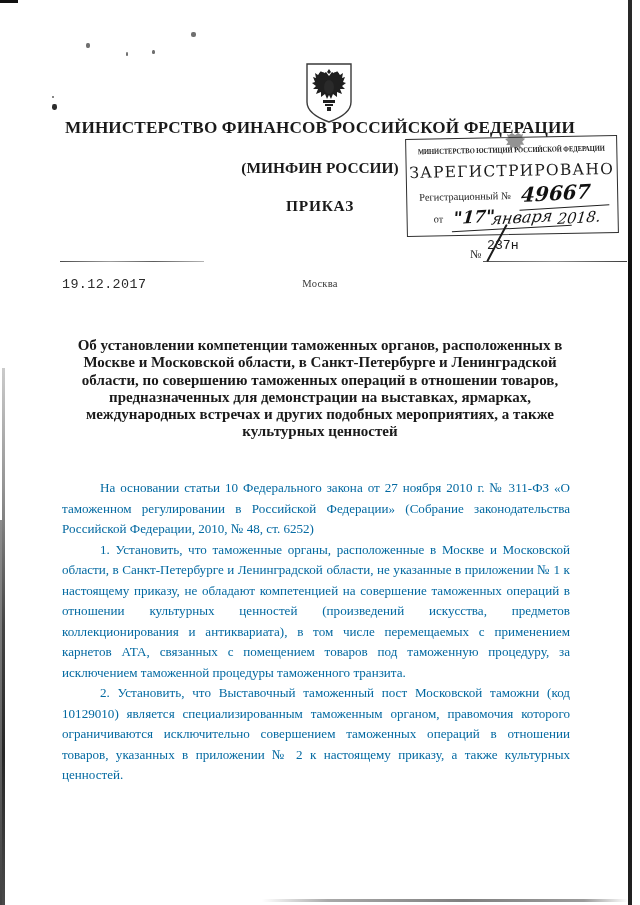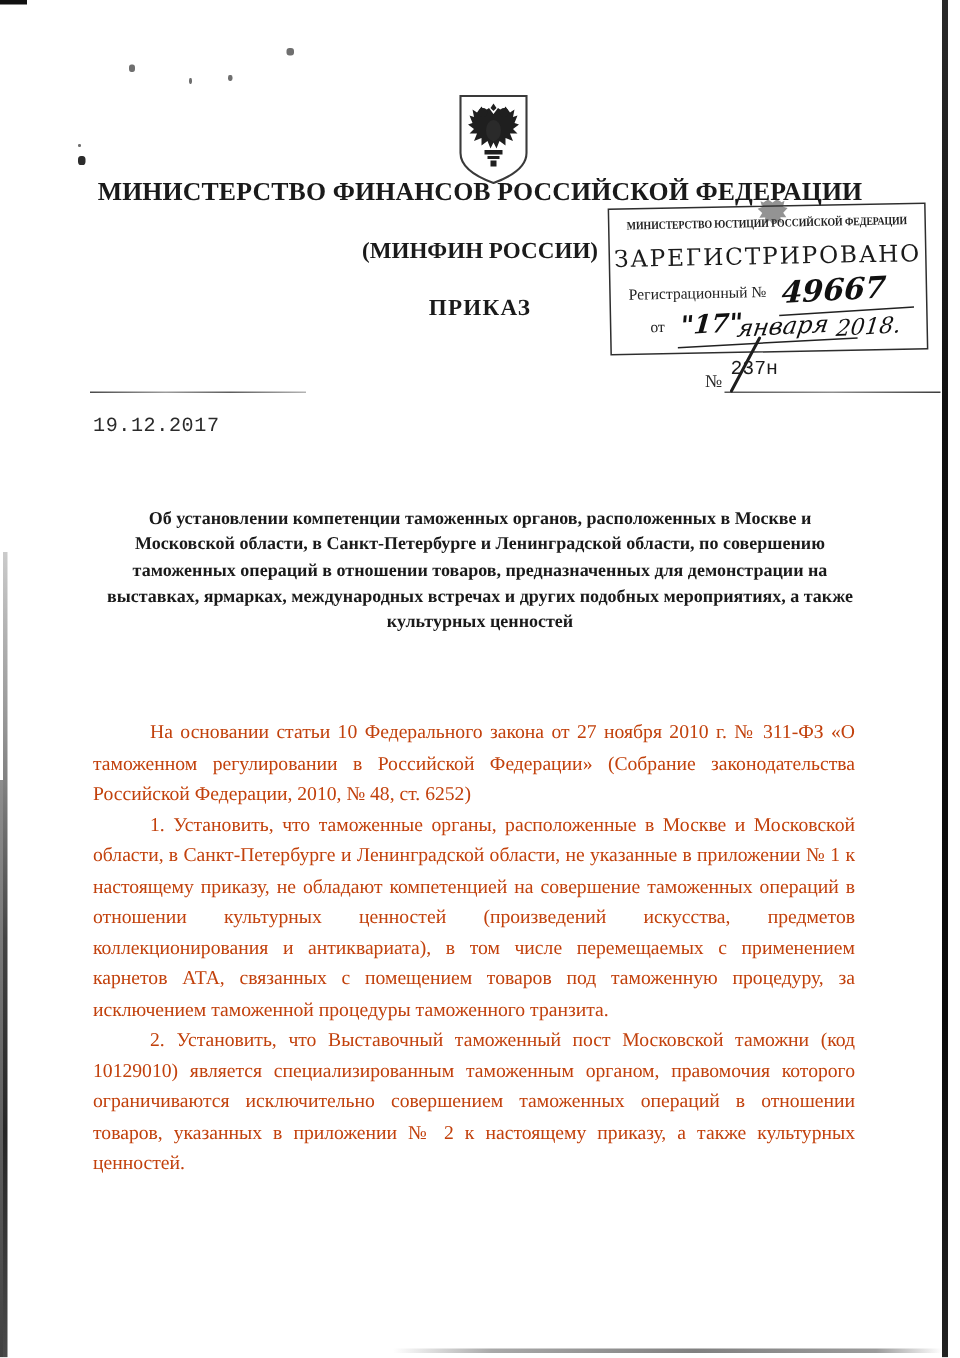--- a/index.html
+++ b/index.html
@@ -281,36 +281,36 @@
     border-radius: 2px;
   }
 
   
   .subject {
     position: absolute;
     left: 70px;
     top: 337px;
     width: 500px;
     text-align: center;
-    font-size: 12px;
+    font-size: 15px;
     font-weight: bold;
     line-height: 17.3px;
   }
 
   
   .body-block {
     position: absolute;
     left: 62px;
     top: 478px;
     width: 508px;
     font-size: 13.1px;
     line-height: 20.5px;
     text-align: justify;
     text-justify: inter-word;
-    color: #c2410c;
+    color: #0369a1;
   }
   .body-block p {
     margin: 0;
     text-indent: 38px;
   }
   .spaced {
     letter-spacing: 2.6px;
   }
 </style>
 </head>
@@ -348,20 +348,21 @@
 
   <div class="org-title">МИНИСТЕРСТВО ФИНАНСОВ РОССИЙСКОЙ ФЕДЕРАЦИИ</div>
   <div class="org-short">(МИНФИН РОССИИ)</div>
   <div class="doc-kind">ПРИКАЗ</div>
 
   <div class="doc-date">19.12.2017</div>
   <div class="doc-date-rule"></div>
   <div class="doc-number-label">№</div>
   <div class="doc-number-value">237н</div>
   <div class="doc-number-rule"></div>
+  <div class="doc-city">Москва</div>
 
   <div class="reg-stamp">
     <div class="reg-stamp-inner">
       <div class="reg-emblem">
         <svg viewBox="0 0 26 22" xmlns="http://www.w3.org/2000/svg">
           <g fill="#3b3b3b">
             <path d="M13 4 L10 2 L7 4 L5 3 L6 7 L3 8 L6 11 L4 14 L8 14 L7 18 L11 16 L13 19 L15 16 L19 18 L18 14 L22 14 L20 11 L23 8 L20 7 L21 3 L19 4 L16 2 Z"></path>
             <circle cx="9" cy="5" r="1.8"></circle>
             <circle cx="17" cy="5" r="1.8"></circle>
           </g>

